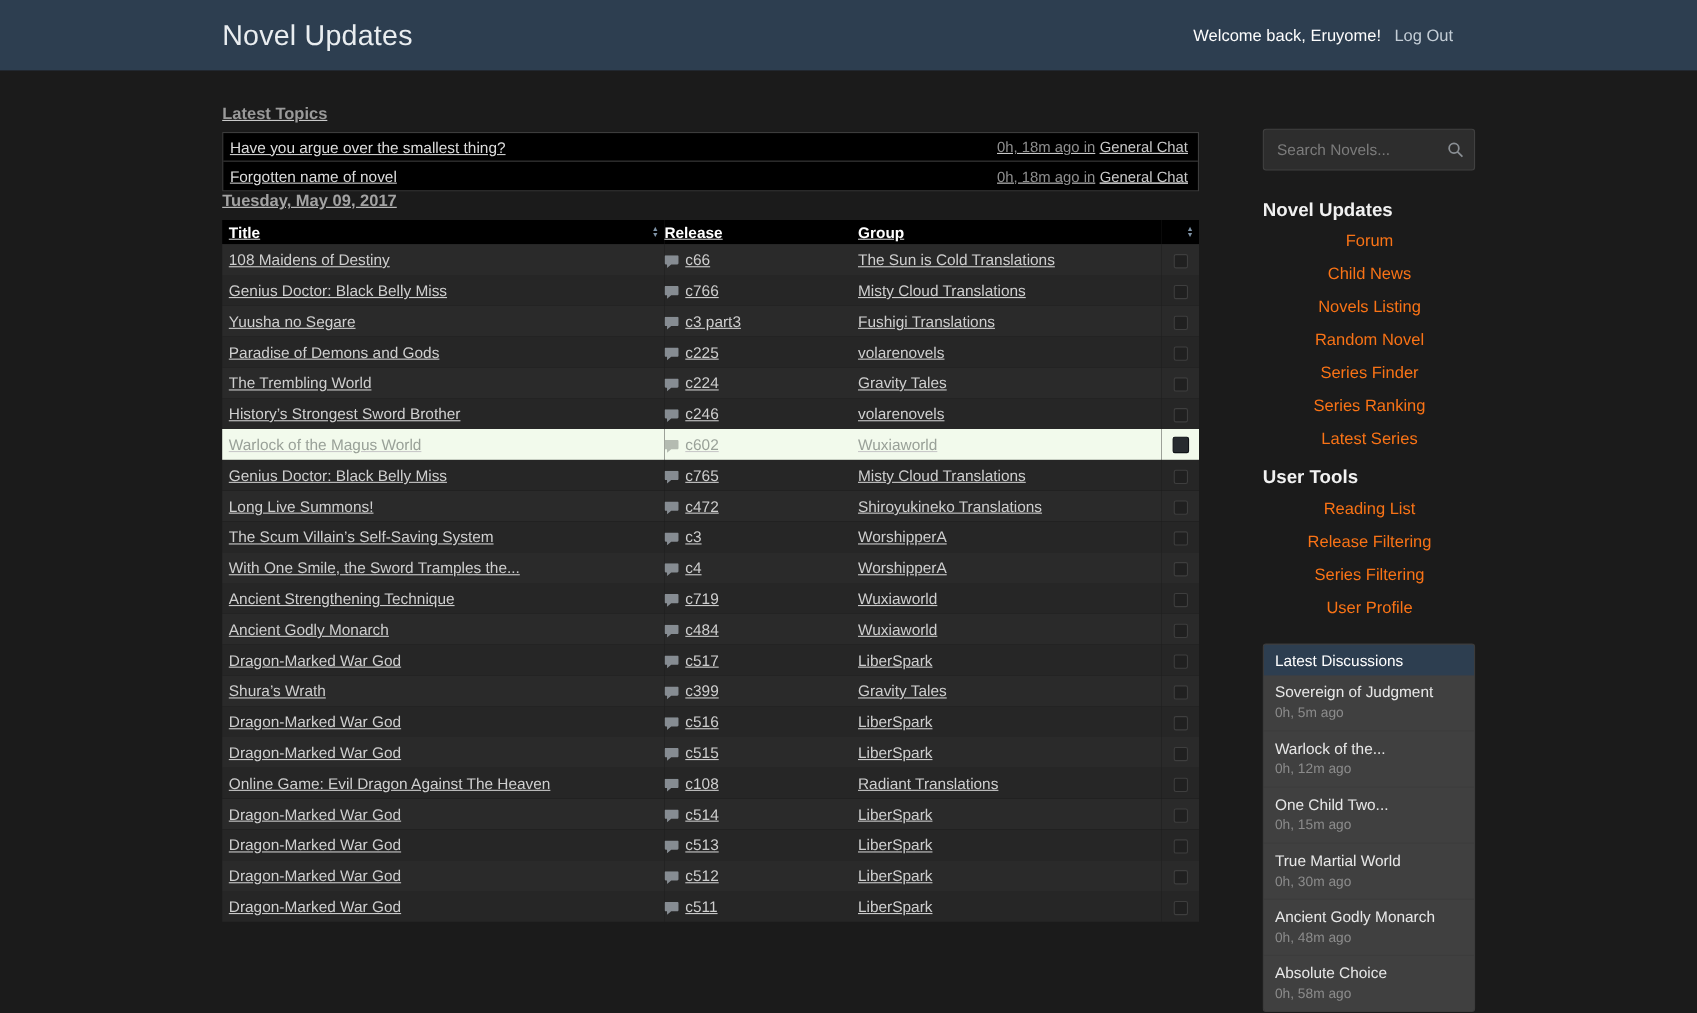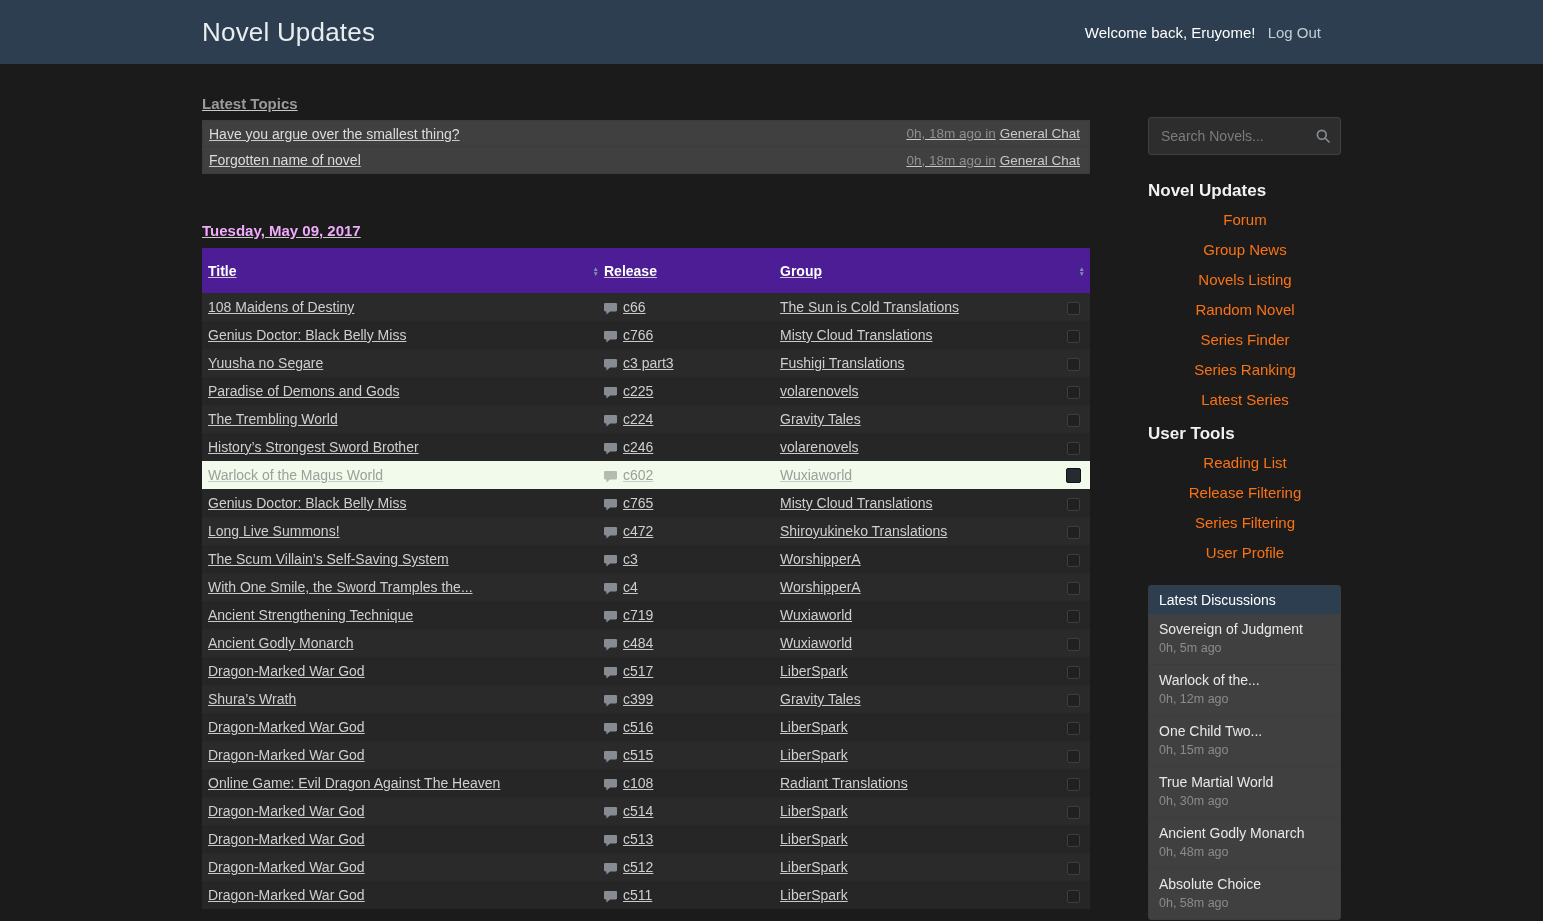--- a/index.html
+++ b/index.html
@@ -20,33 +20,33 @@
   .welcome { color: #fdfdfd; }
   .logout { color: #c3cdd6; text-decoration: none; margin-left: 8px; }
 
   
   .main-wrap { display: flex; align-items: flex-start; }
   .content { width: 888px; margin-right: 58px; text-decoration: underline; }
   .sidebar { width: 193px; padding-top: 53px; }
 
   
   .section-heading { margin-top: 31px; font-size: 15px; font-weight: bold; color: #9a9a9a; }
-  .topics-list { margin-top: 8px; border: 1px solid #3c3c3c; background: #404040; }
+  .topics-list { margin-top: 8px; border: 1px solid #3c3c3c; background: #000000; }
   .topic-row { display: flex; justify-content: space-between; align-items: center; height: 26px;
                padding: 0 9px 0 6px; border-bottom: 1px solid #3c3c3c; font-size: 14px; }
   .topic-row:last-child { border-bottom: none; }
   .topic-title { color: #dcdcdc; }
   .topic-meta { color: #8f8f8f; font-size: 13.5px; white-space: nowrap; }
   .topic-link { color: #c9c9c9; text-decoration: underline; margin-left: 4px; }
 
   
-  .date-heading { margin-top: 48px; font-size: 15px; font-weight: bold; color: #f0abfc; }
+  .date-heading { font-size: 15px; font-weight: bold; color: #a3a3a3; }
   .releases-table { margin-top: 9px; width: 888px; border-collapse: collapse; table-layout: fixed; font-size: 14px; }
-  .releases-table th { background: #4c1d95; color: #ffffff; text-align: left; font-weight: bold;
-                       height: 45px; position: relative; cursor: pointer; }
+  .releases-table th { background: #000000; color: #ffffff; text-align: left; font-weight: bold;
+                       height: 22px; position: relative; cursor: pointer; }
   th.col-title, td.col-title { width: 402px; padding-left: 6px; }
   th.col-release, td.col-release { width: 176px; }
   th.col-group, td.col-group { width: 276px; }
   th.col-check, td.col-check { width: 34px; text-align: center; }
   .releases-table tbody tr { height: 28px; }
   .releases-table tbody tr:nth-child(odd)  { background: #2a2a2a; }
   .releases-table tbody tr:nth-child(even) { background: #262626; }
   .releases-table td { color: #cfcfcf; overflow: hidden; white-space: nowrap; }
   tr.highlight, .releases-table tbody tr.highlight:nth-child(odd) { background: #f2faec; }
   tr.highlight td { color: #99a198; }
@@ -322,21 +322,21 @@
         <svg width="16" height="16" viewBox="0 0 16 16">
           <circle cx="6.8" cy="6.8" r="4.4" fill="none" stroke="#8a8f94" stroke-width="1.6"></circle>
           <line x1="10.3" y1="10.3" x2="14" y2="14" stroke="#8a8f94" stroke-width="1.6" stroke-linecap="round"></line>
         </svg>
       </span>
     </div>
     <nav>
         <div class="nav-heading">Novel Updates</div>
         <div class="nav-links">
           <a class="nav-link" href="#">Forum</a>
-          <a class="nav-link" href="#">Group News</a>
+          <a class="nav-link" href="#">Child News</a>
           <a class="nav-link" href="#">Novels Listing</a>
           <a class="nav-link" href="#">Random Novel</a>
           <a class="nav-link" href="#">Series Finder</a>
           <a class="nav-link" href="#">Series Ranking</a>
           <a class="nav-link" href="#">Latest Series</a>
         </div>
         <div class="nav-heading">User Tools</div>
         <div class="nav-links">
           <a class="nav-link" href="#">Reading List</a>
           <a class="nav-link" href="#">Release Filtering</a>

